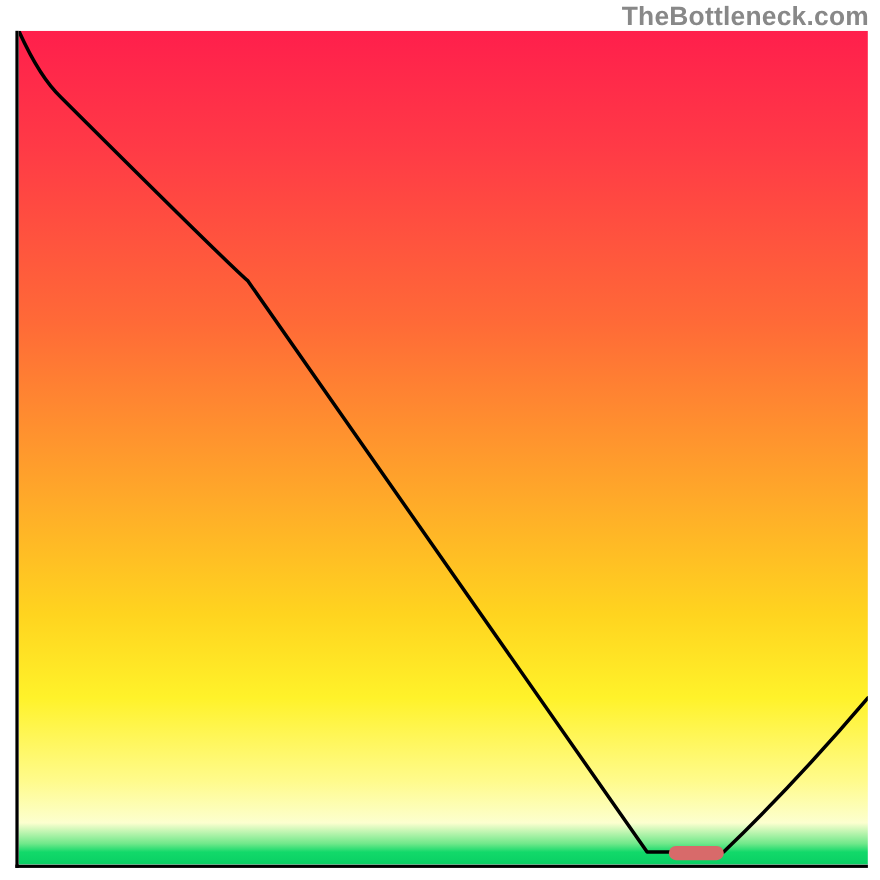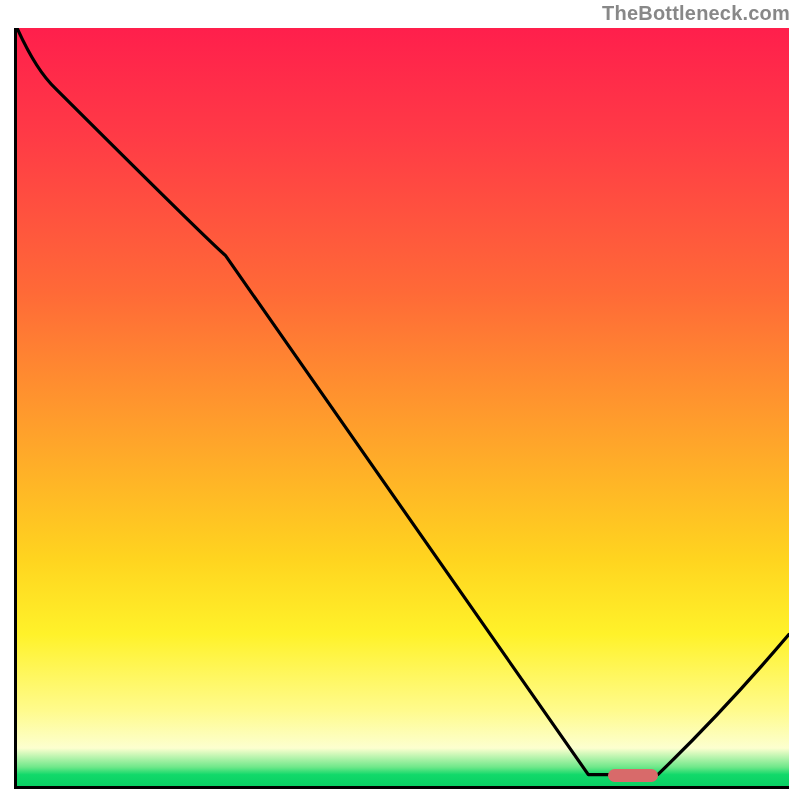--- a/index.html
+++ b/index.html
@@ -13,21 +13,21 @@
   }
   .chart-wrap {
     position: relative;
     width: 800px;
     height: 800px;
   }
   .watermark {
     position: absolute;
     top: 2px;
     right: 10px;
-    font-size: 20px;
+    font-size: 24px;
     font-weight: 600;
     color: #888;
     letter-spacing: 0.2px;
   }
   .plot-area {
     position: absolute;
     left: 14px;
     top: 28px;
     width: 772px;
     height: 758px;

